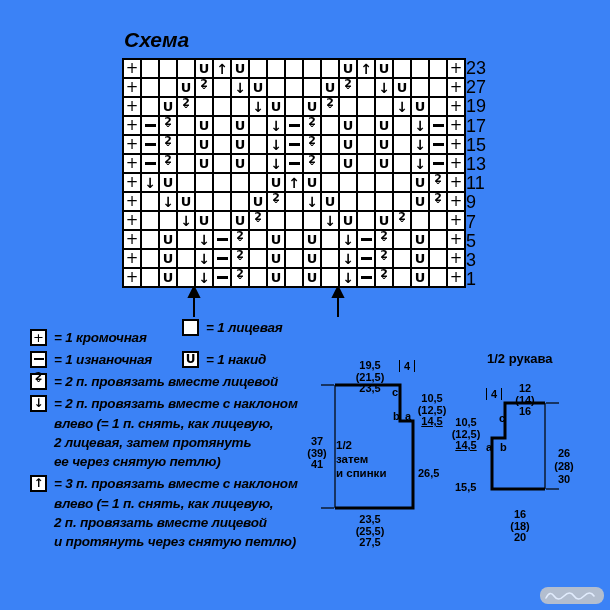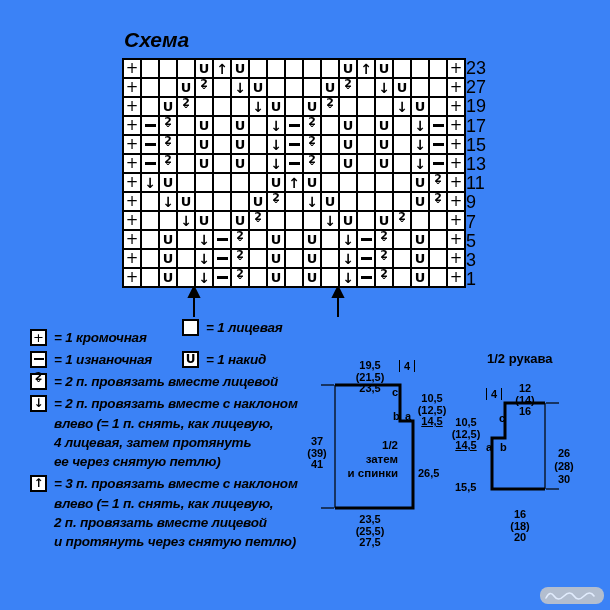--- a/index.html
+++ b/index.html
@@ -31,21 +31,21 @@
   .ltxt{font:italic bold 13.5px "Liberation Sans",sans-serif;white-space:nowrap;letter-spacing:-0.2px;}
   
   .num{font:bold 11px "Liberation Sans",sans-serif;line-height:11.5px;text-align:center;white-space:nowrap;margin-top:16px;}
   .num.lh13 div{line-height:13px;}
   .numblock div{line-height:11.5px;}
   .u{text-decoration:underline;}
   .tick4{display:inline-block;border-left:1.5px solid #000;border-right:1.5px solid #000;
          padding:0 4px;font:bold 11px "Liberation Sans",sans-serif;height:12px;line-height:12px;}
   .pt{font:bold 11px "Liberation Sans",sans-serif;}
   #front-label{font:bold 11.5px "Liberation Sans",sans-serif;}
-  #front-label div{line-height:14px;text-align:right;}
+  #front-label div{line-height:14px;text-align:left;}
   #sleeve-title{font:bold 13px "Liberation Sans",sans-serif;}
   svg{display:block;}
   #watermark{left:540px;top:587px;width:64px;height:17px;background:#c9c9c9;border-radius:8px;opacity:0.85;}
 </style>
 </head>
 <body>
 
 <div id="page">
 
   <div class="abs" id="chart-title">Схема</div>
@@ -658,21 +658,21 @@
       <div class="leg-line" style="top: 92px; left: 0px;">
         <span class="lbox">
           <span class="sym arrow">↓</span>
         </span>
         <span class="ltxt">= 2 п. провязать вместе с наклоном</span>
       </div>
       <div class="leg-line" style="top: 112px; left: 24px;">
         <span class="ltxt">влево (= 1 п. снять, как лицевую,</span>
       </div>
       <div class="leg-line" style="top: 131px; left: 24px;">
-        <span class="ltxt">4 лицевая, затем протянуть</span>
+        <span class="ltxt">2 лицевая, затем протянуть</span>
       </div>
       <div class="leg-line" style="top: 150px; left: 24px;">
         <span class="ltxt">ее через снятую петлю)</span>
       </div>
       <div class="leg-line" style="top: 172px; left: 0px;">
         <span class="lbox">
           <span class="sym arrow">↑</span>
         </span>
         <span class="ltxt">= 3 п. провязать вместе с наклоном</span>
       </div>

